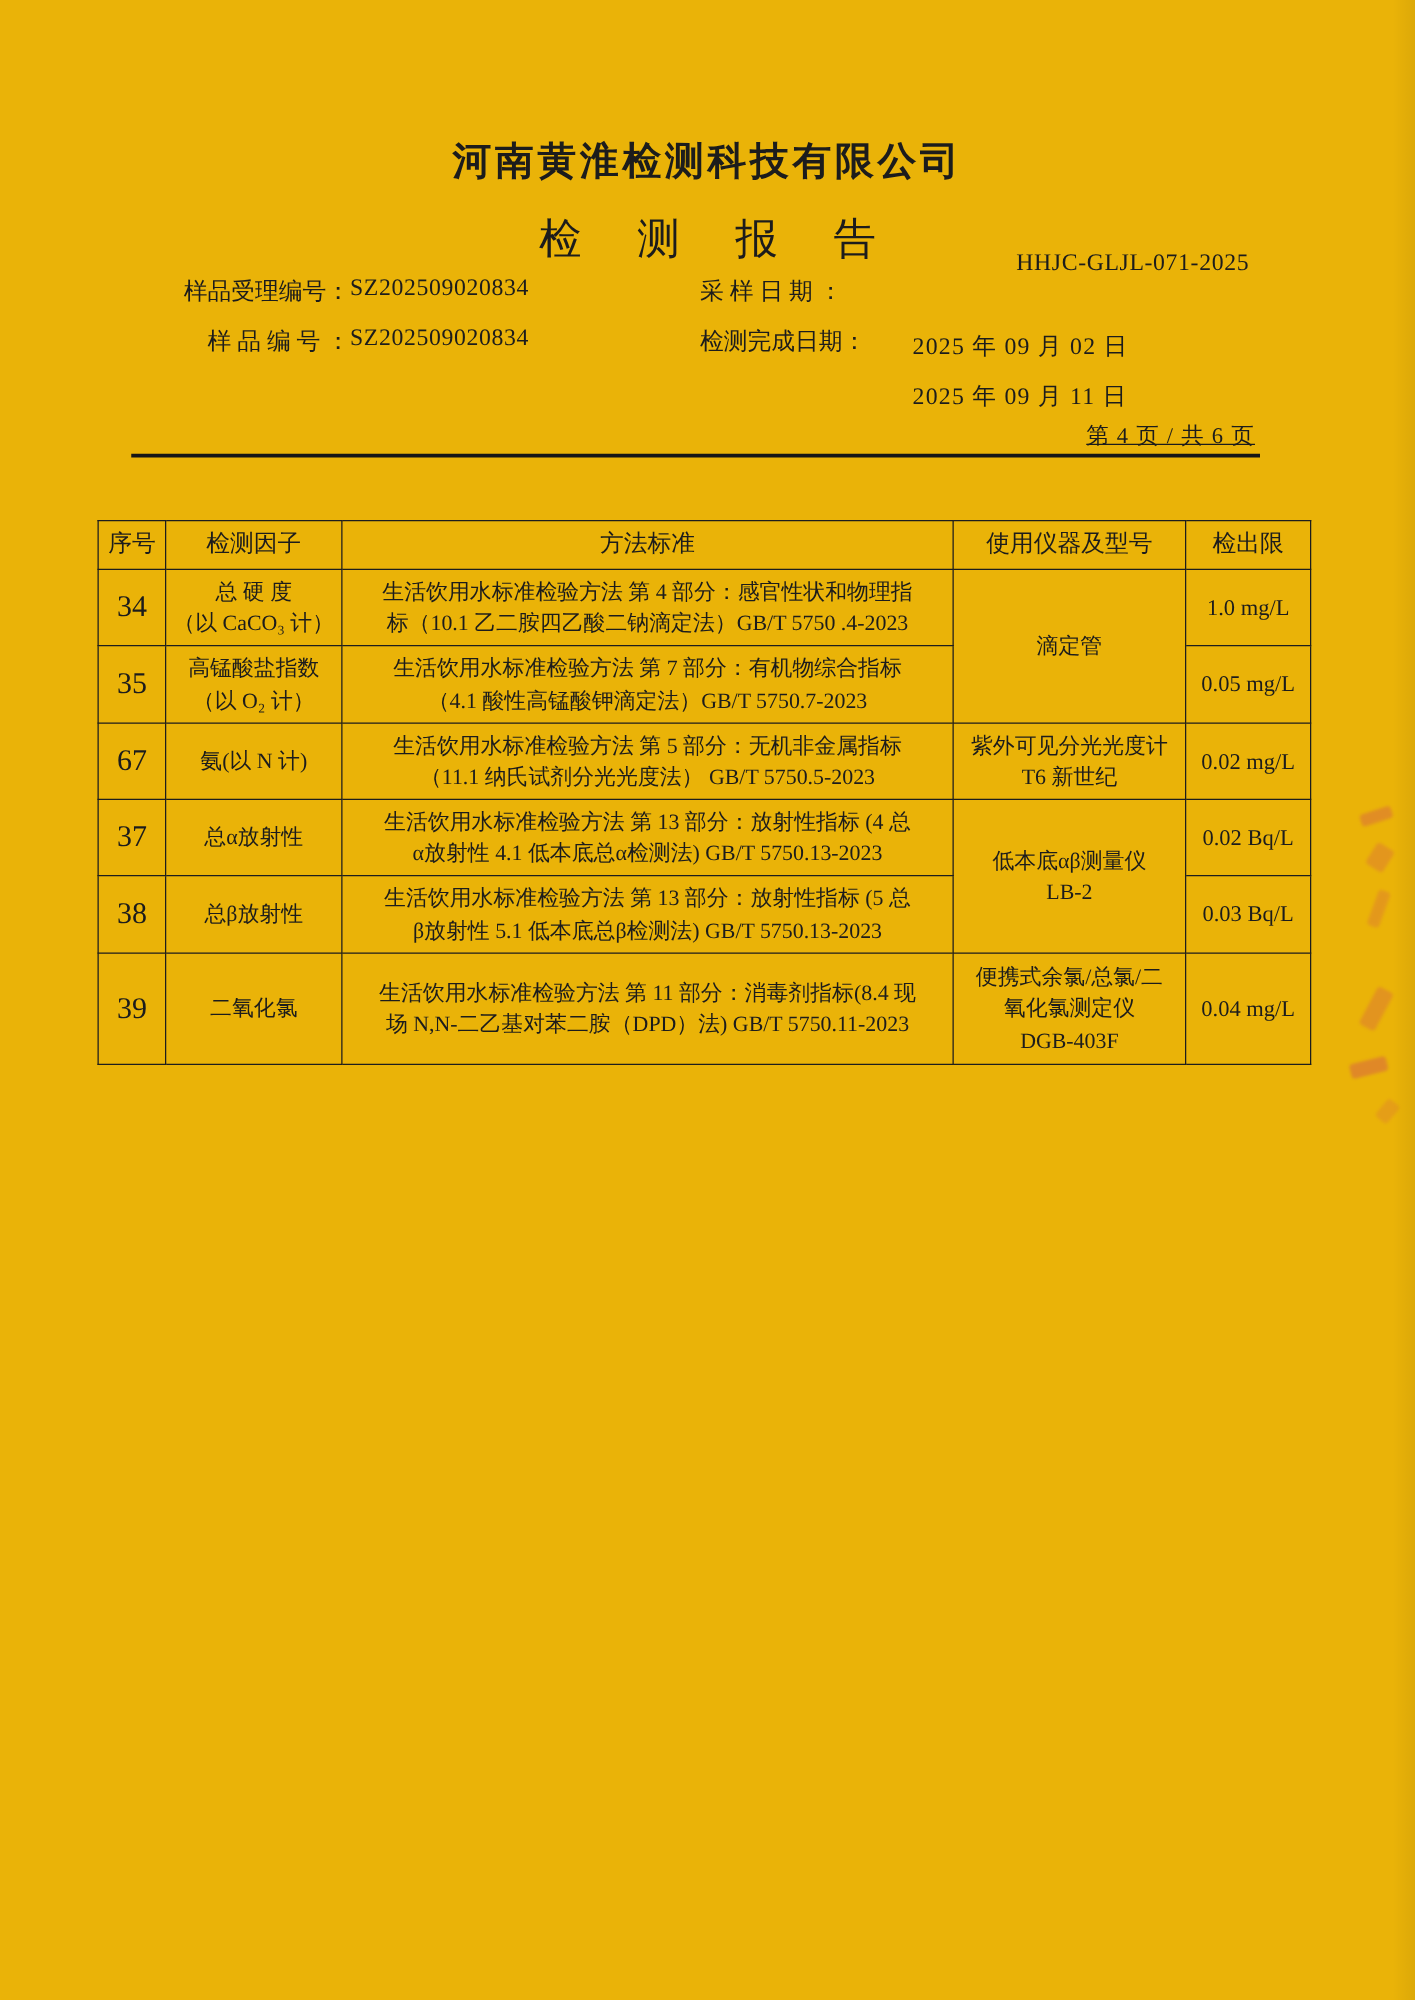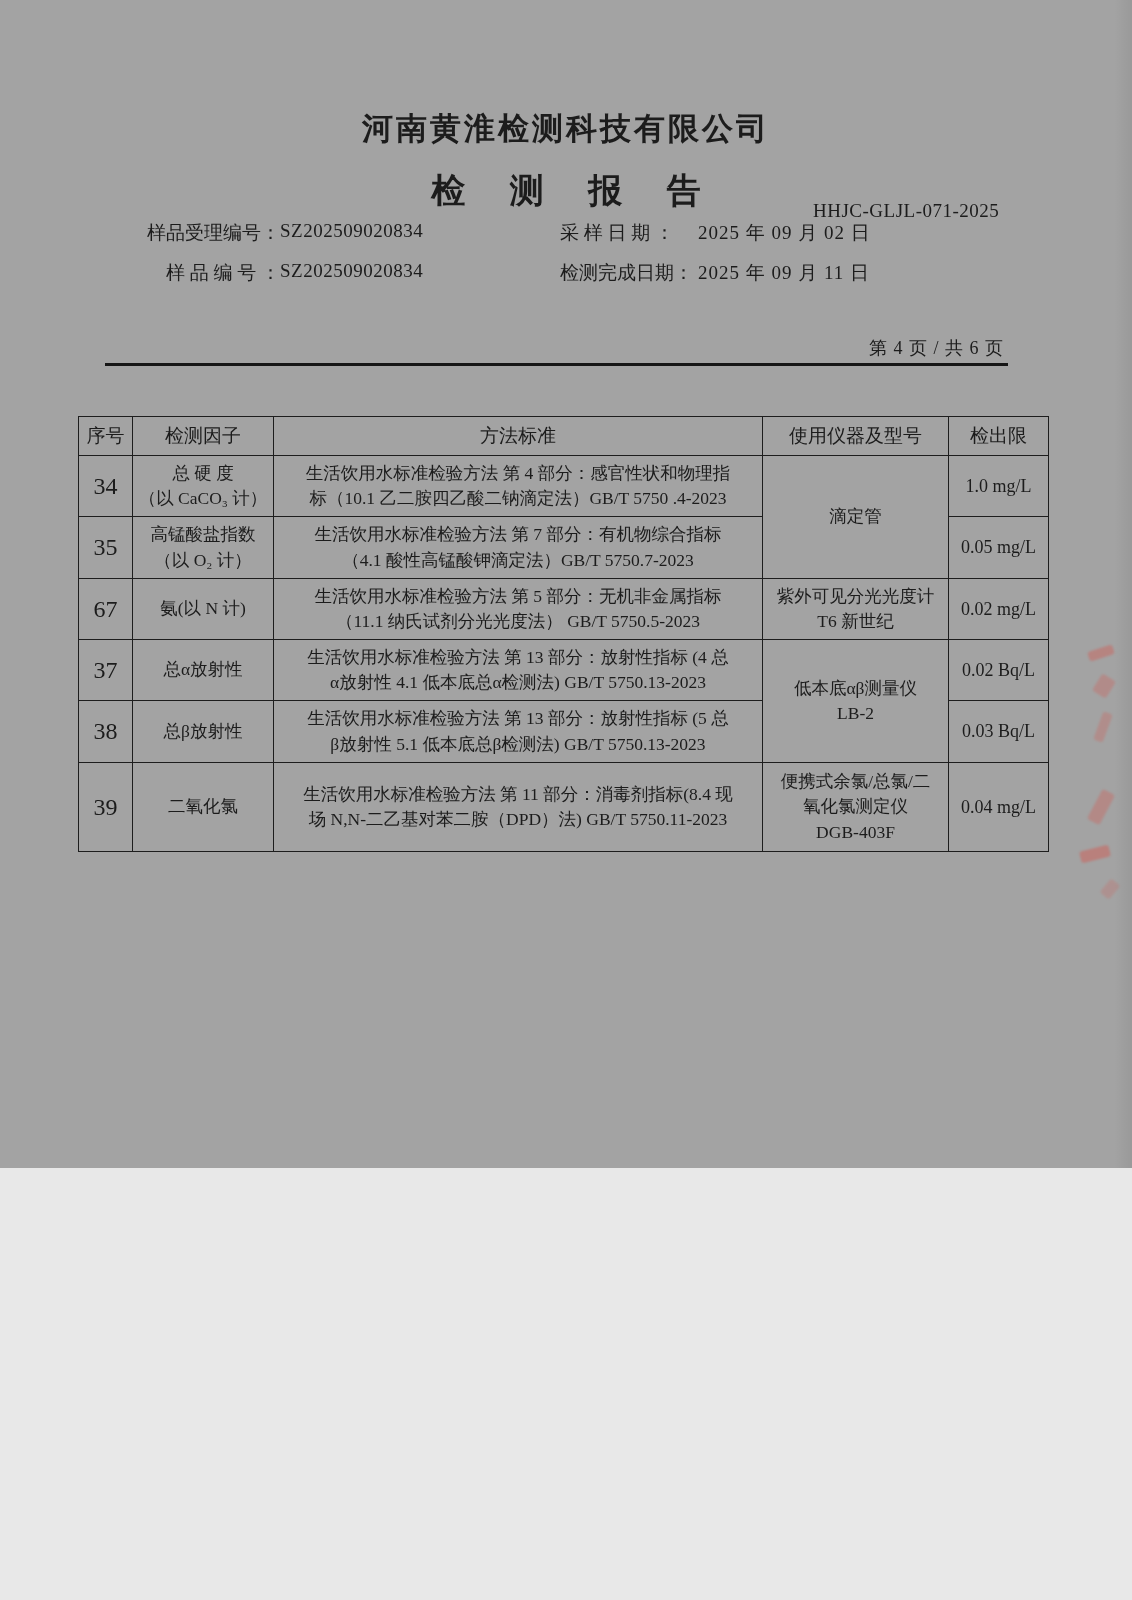--- a/index.html
+++ b/index.html
@@ -1,49 +1,49 @@
 <!DOCTYPE html>
 <html><head>
 <meta charset="utf-8">
 <style>
   html,body{margin:0;padding:0;background:#e8e8e8;}
   .page{
     position:relative;
-    width:1132px;height:1168px;
+    width:1132px;height:1600px;
     margin:0 auto;
-    background:#a3a3a3;
+    background:#eab308;
     font-family:"Liberation Serif","DejaVu Serif",serif;
     color:#1c1c1c;
     overflow:hidden;
   }
   .page::after{ 
     content:"";position:absolute;top:0;right:0;width:18px;height:100%;
     background:linear-gradient(to right,rgba(0,0,0,0),rgba(0,0,0,0.06));
     pointer-events:none;
   }
   .company{
     position:absolute;top:108px;left:0;width:100%;
     text-align:center;font-size:31px;font-weight:bold;letter-spacing:3px;
   }
   .report-title{
     position:absolute;top:168px;left:0;width:100%;
-    text-align:center;font-size:34px;font-weight:bold;letter-spacing:18px;
+    text-align:center;font-size:34px;font-weight:normal;letter-spacing:18px;
     text-indent:18px;
   }
   .report-code{
     position:absolute;top:200px;left:813px;
     font-size:19px;letter-spacing:0.5px;
   }
   .frow{position:absolute;left:0;width:100%;height:26px;font-size:19px;}
   .f-label-l{position:absolute;left:115px;width:165px;text-align:right;}
   .f-value-l{position:absolute;left:280px;letter-spacing:0.5px;}
   .f-label-r{position:absolute;left:560px;width:170px;}
-  .f-value-r{position:absolute;left:698px;letter-spacing:1px;}
+  .f-value-r{position:absolute;left:730px;letter-spacing:1px;margin-top:44px;}
   .page-info{
-    position:absolute;top:336px;right:128px;font-size:18px;letter-spacing:1px;
+    position:absolute;top:336px;right:128px;font-size:18px;letter-spacing:1px;text-decoration:underline;
   }
   .rule{
     position:absolute;top:363px;left:105px;width:903px;height:3px;
     background:#161616;
   }
   .table-title{
     position:absolute;top:377px;left:0;width:100%;
     text-align:center;font-size:21px;font-weight:bold;letter-spacing:1px;
   }
   table.methods{

